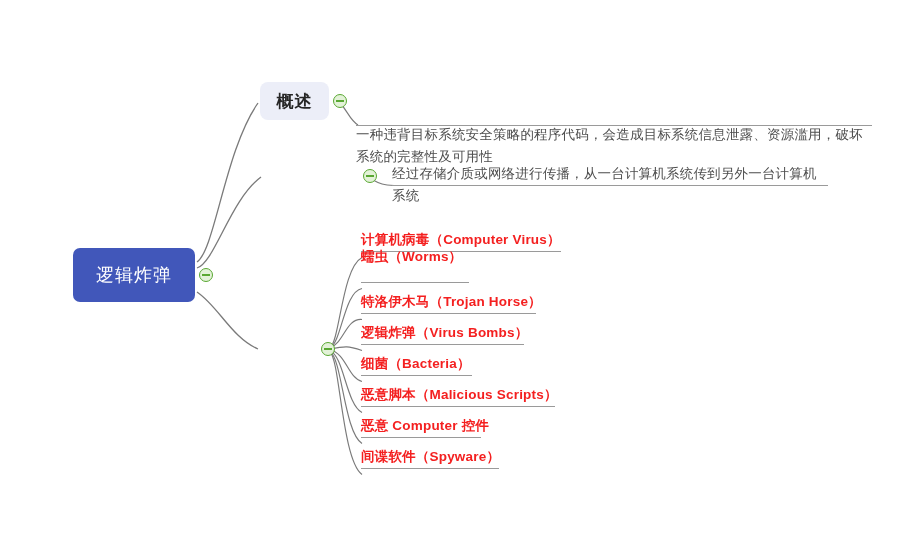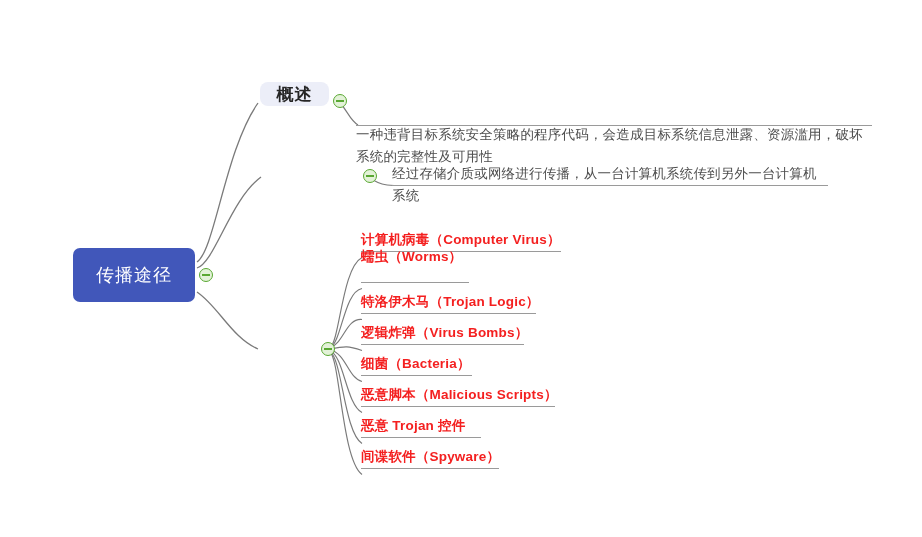--- a/index.html
+++ b/index.html
@@ -61,21 +61,21 @@
     box-sizing: border-box;
   }
   .branch-label {
     color: #262626;
     font-size: 17px;
     font-weight: bold;
     letter-spacing: 1px;
     line-height: 1;
     white-space: nowrap;
   }
-  .branch-overview { left: 260px; top: 82px;  width: 69px;  height: 24px; }
+  .branch-overview { left: 260px; top: 82px;  width: 69px;  height: 38px; }
   .branch-spread   { left: 263px; top: 159px; width: 96px;  height: 34px; }
   .branch-kinds    { left: 260px; top: 330px; width: 68px;  height: 38px; }
 
   
   .toggle {
     position: absolute;
     width: 14px;
     height: 14px;
     border-radius: 50%;
     background: #e3f2d8;
@@ -165,21 +165,21 @@
       <path d="M330,348 C344,343 346,318 362,319.5"></path>
       <path d="M330,349 C346,346 348,346 362,350.5"></path>
       <path d="M330,350 C346,353 348,378 362,381.5"></path>
       <path d="M330,351 C344,356 346,404 362,412.5"></path>
       <path d="M330,352 C342,358 344,432 362,443.5"></path>
       <path d="M330,352 C340,360 342,460 362,474.5"></path>
     </g>
   </svg>
 
   <div class="root-node">
-    <span class="root-label">传播途径</span>
+    <span class="root-label">逻辑炸弹</span>
   </div>
   <div class="toggle toggle-root"></div>
 
   <div class="branch-node branch-overview">
     <span class="branch-label">概述</span>
   </div>
   <div class="toggle toggle-overview"></div>
   <div class="detail detail-overview">一种违背目标系统安全策略的程序代码，会造成目标系统信息泄露、资源滥用，破坏系统的完整性及可用性</div>
   <div class="underline ul-overview"></div>
 
@@ -187,27 +187,27 @@
   <div class="detail detail-spread">经过存储介质或网络进行传播，从一台计算机系统传到另外一台计算机系统</div>
   <div class="underline ul-spread"></div>
 
   <div class="toggle toggle-kinds"></div>
 
   <div id="kinds-layer">
       <div class="kind-item" style="top: 231px;">计算机病毒（Computer Virus）</div>
       <div class="kind-underline" style="left: 361px; top: 251px; width: 200px;"></div>
       <div class="kind-item" style="top: 248px;">蠕虫（Worms）</div>
       <div class="kind-underline" style="left: 361px; top: 282px; width: 108px;"></div>
-      <div class="kind-item" style="top: 293px;">特洛伊木马（Trojan Logic）</div>
+      <div class="kind-item" style="top: 293px;">特洛伊木马（Trojan Horse）</div>
       <div class="kind-underline" style="left: 361px; top: 313px; width: 175px;"></div>
       <div class="kind-item" style="top: 324px;">逻辑炸弹（Virus Bombs）</div>
       <div class="kind-underline" style="left: 361px; top: 344px; width: 163px;"></div>
       <div class="kind-item" style="top: 355px;">细菌（Bacteria）</div>
       <div class="kind-underline" style="left: 361px; top: 375px; width: 111px;"></div>
       <div class="kind-item" style="top: 386px;">恶意脚本（Malicious Scripts）</div>
       <div class="kind-underline" style="left: 361px; top: 406px; width: 194px;"></div>
-      <div class="kind-item" style="top: 417px;">恶意 Trojan 控件</div>
+      <div class="kind-item" style="top: 417px;">恶意 Computer 控件</div>
       <div class="kind-underline" style="left: 361px; top: 437px; width: 120px;"></div>
       <div class="kind-item" style="top: 448px;">间谍软件（Spyware）</div>
       <div class="kind-underline" style="left: 361px; top: 468px; width: 138px;"></div>
     </div>
 
 </div>
 
 </body></html>

